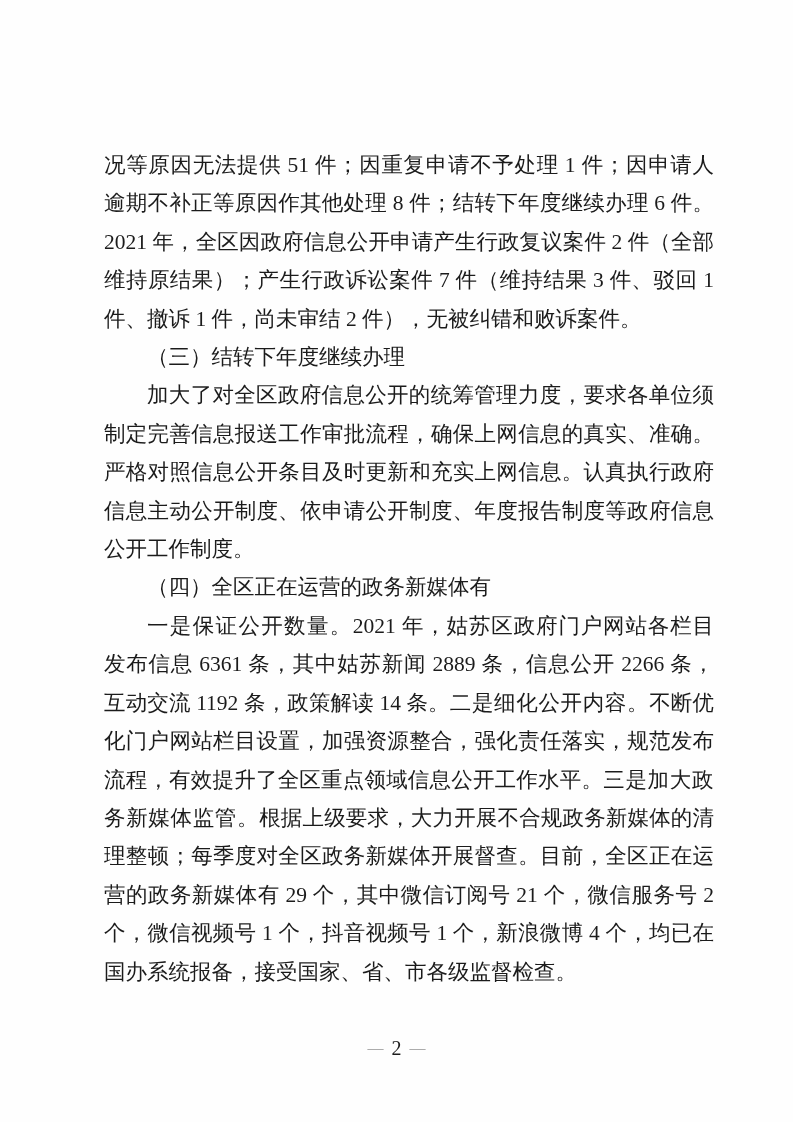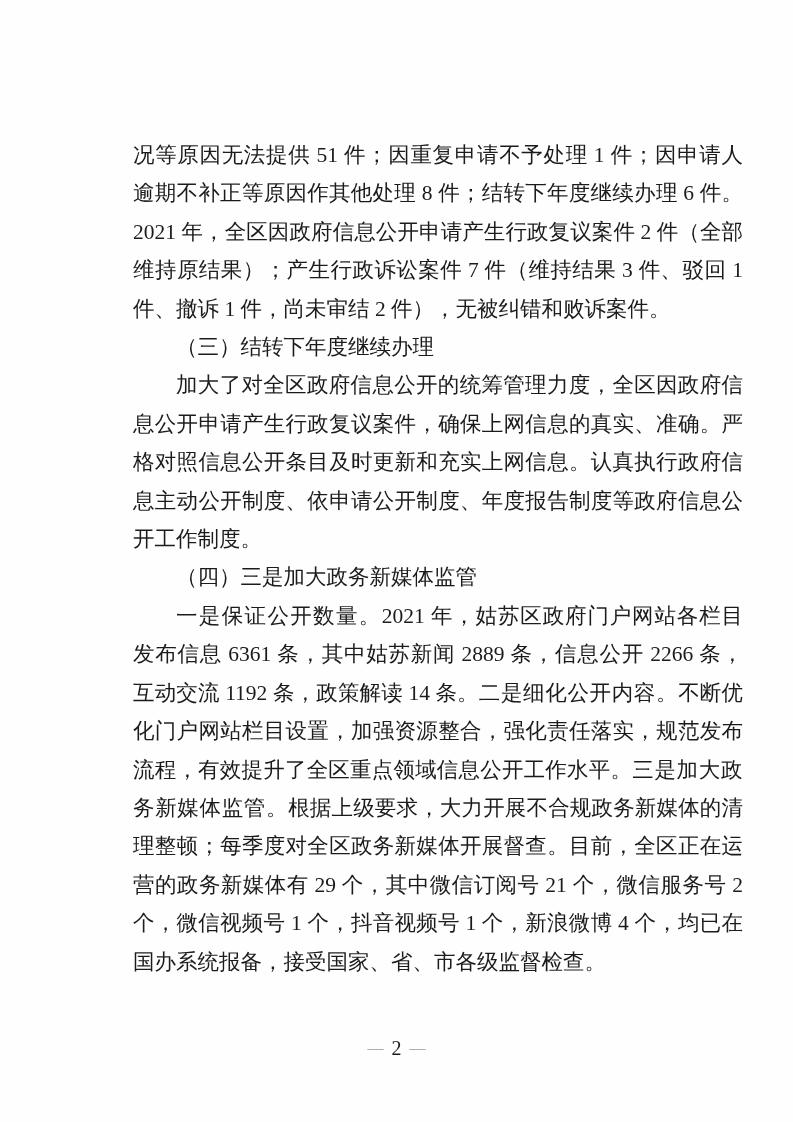--- a/index.html
+++ b/index.html
@@ -12,27 +12,26 @@
     width: 793px;
     height: 1122px;
     background: #fefefe;
     overflow: hidden;
     font-family: "Liberation Serif", "DejaVu Serif", serif;
     color: #1b1b1b;
   }
   .content {
     position: absolute;
     left: 104px;
-    top: 136px;
+    top: 146px;
     width: 610px;
     font-size: 21.5px;
     line-height: 38.4px;
     text-align: justify;
     text-justify: inter-character;
-    margin-left: 29px;
   }
   p.para {
     margin: 0;
     padding: 0;
     text-indent: 2em;
   }
   p.para.no-indent {
     text-indent: 0;
   }
   p.para strong {
@@ -58,21 +57,21 @@
     margin: 0 8px;
   }
 </style>
 </head>
 <body>
 
 <div class="page">
   <div class="content">
     <p class="para no-indent">况等原因无法提供 51 件；因重复申请不予处理 1 件；因申请人逾期不补正等原因作其他处理 8 件；结转下年度继续办理 6 件。2021 年，全区因政府信息公开申请产生行政复议案件 2 件（全部维持原结果）；产生行政诉讼案件 7 件（维持结果 3 件、驳回 1 件、撤诉 1 件，尚未审结 2 件），无被纠错和败诉案件。</p>
     <p class="para">（三）结转下年度继续办理</p>
-    <p class="para">加大了对全区政府信息公开的统筹管理力度，全区因政府信息公开申请产生行政复议案件，确保上网信息的真实、准确。严格对照信息公开条目及时更新和充实上网信息。认真执行政府信息主动公开制度、依申请公开制度、年度报告制度等政府信息公开工作制度。</p>
-    <p class="para">（四）三是加大政务新媒体监管</p>
+    <p class="para">加大了对全区政府信息公开的统筹管理力度，要求各单位须制定完善信息报送工作审批流程，确保上网信息的真实、准确。严格对照信息公开条目及时更新和充实上网信息。认真执行政府信息主动公开制度、依申请公开制度、年度报告制度等政府信息公开工作制度。</p>
+    <p class="para">（四）全区正在运营的政务新媒体有</p>
     <p class="para"><strong>一是保证公开数量。</strong><span>2021 年，姑苏区政府门户网站各栏目发布信息 6361 条，其中姑苏新闻 2889 条，信息公开 2266 条，互动交流 1192 条，政策解读 14 条。</span><strong>二是细化公开内容。</strong><span>不断优化门户网站栏目设置，加强资源整合，强化责任落实，规范发布流程，有效提升了全区重点领域信息公开工作水平。</span><strong>三是加大政务新媒体监管。</strong><span>根据上级要求，大力开展不合规政务新媒体的清理整顿；每季度对全区政务新媒体开展督查。目前，全区正在运营的政务新媒体有 29 个，其中微信订阅号 21 个，微信服务号 2 个，微信视频号 1 个，抖音视频号 1 个，新浪微博 4 个，均已在国办系统报备，接受国家、省、市各级监督检查。</span></p>
   </div>
 
   <div class="footer">
     <span class="dash">—</span><span class="pagenum">2</span><span class="dash">—</span>
   </div>
 </div>
 
 </body></html>

